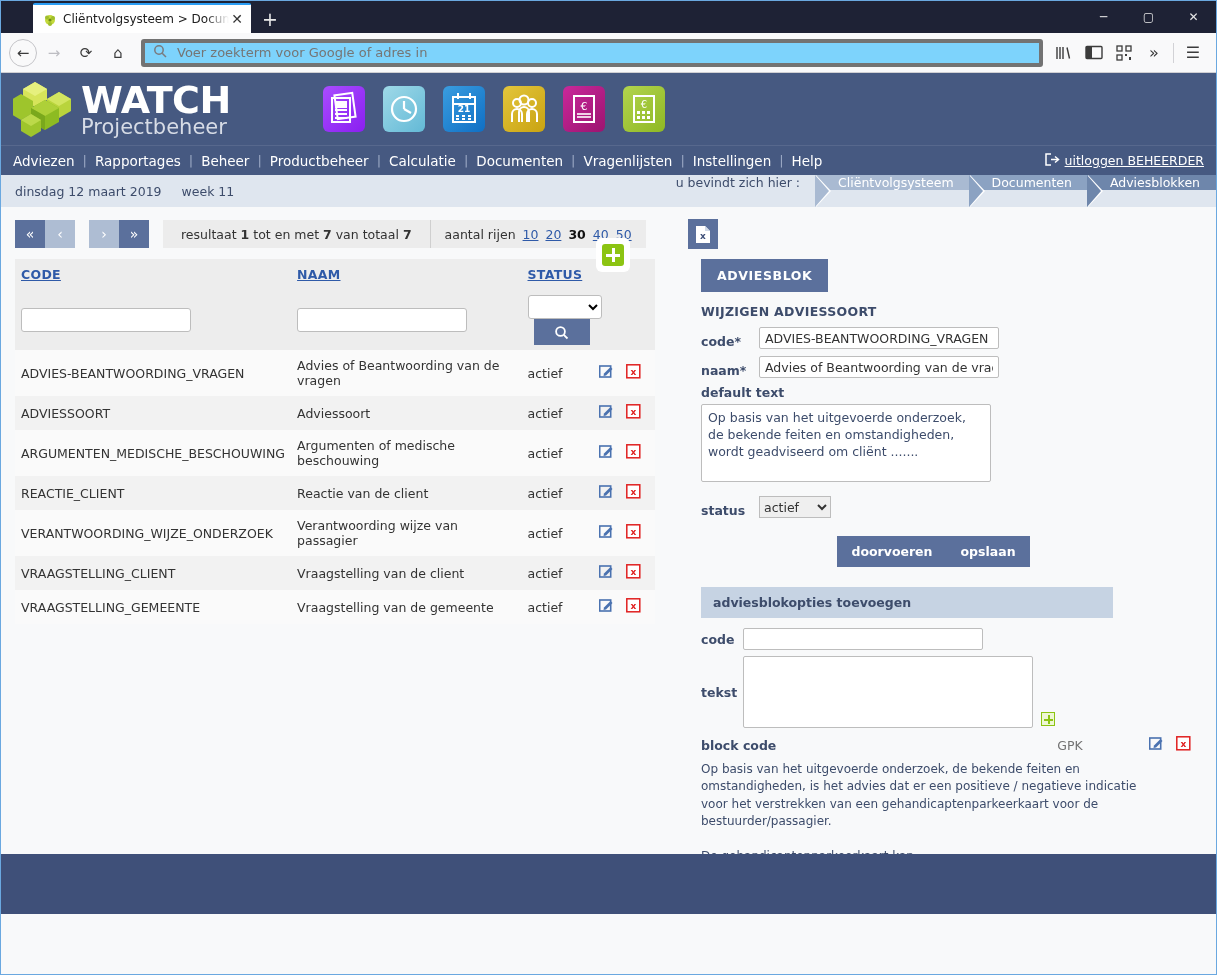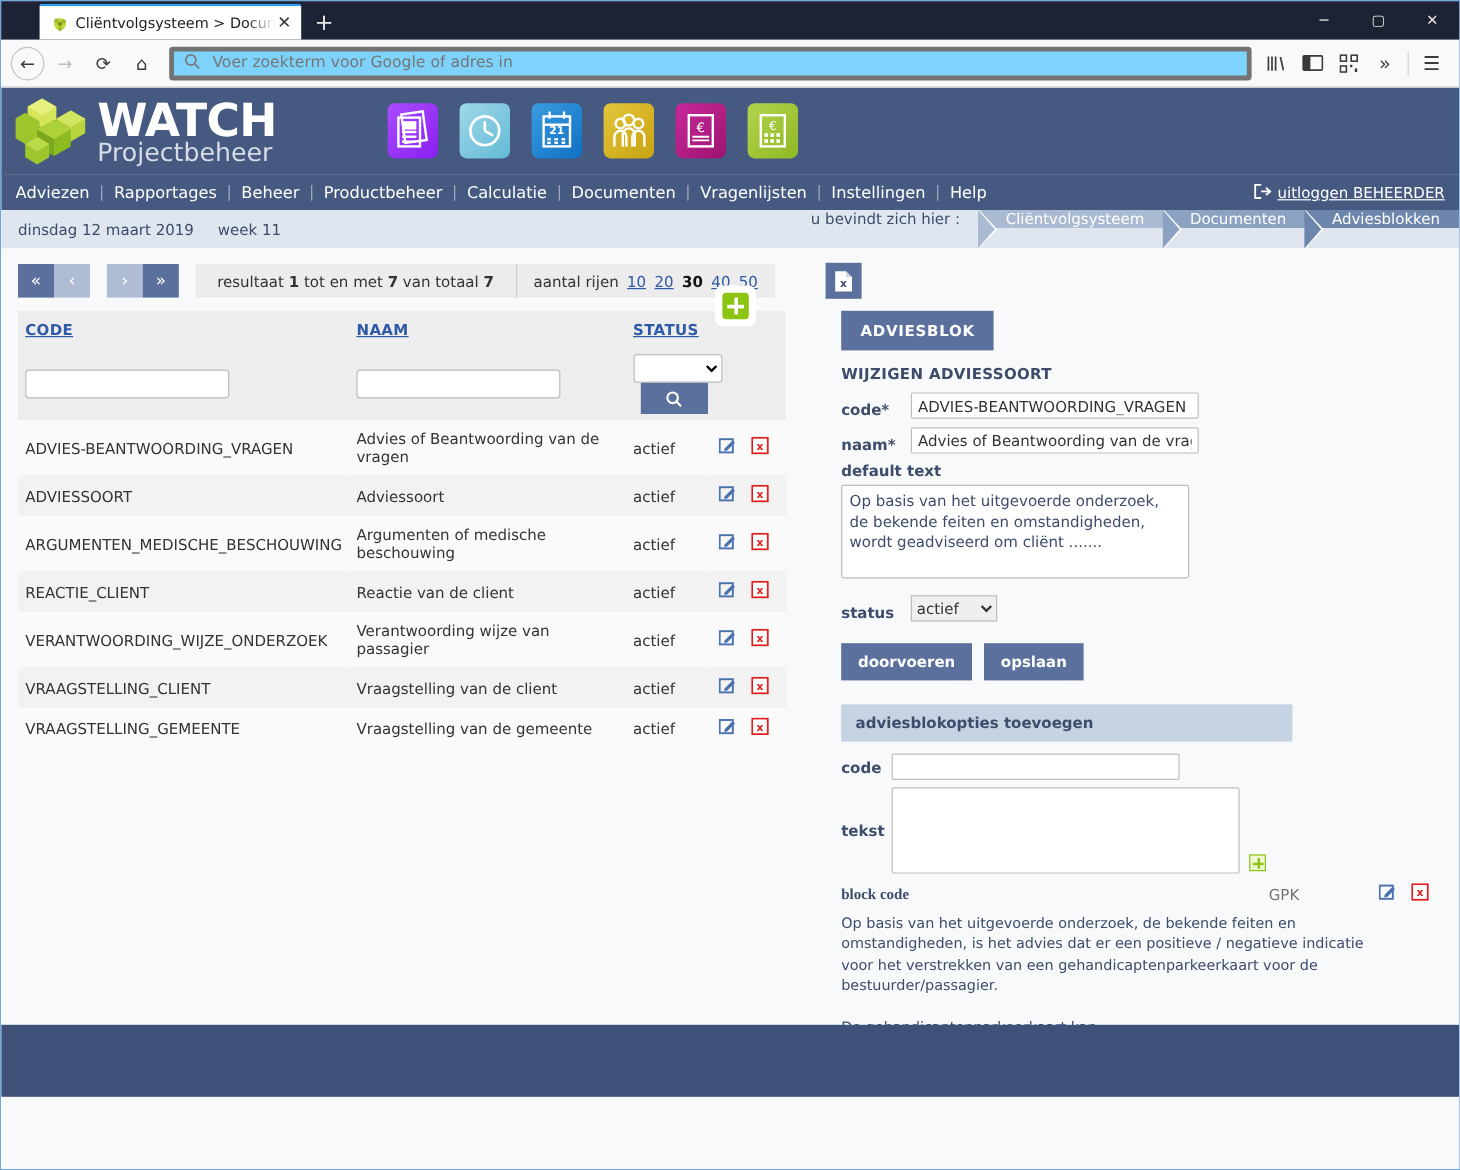--- a/index.html
+++ b/index.html
@@ -121,32 +121,32 @@
   
   .tabhdr { display:inline-block; background:#5b709c; color:#fff; font-size:12.5px; font-weight:bold; letter-spacing:0.6px; padding:9px 16px; }
   .formbox { padding-top:12px; }
   .form-title { font-size:12.5px; font-weight:bold; color:#3d4c6b; letter-spacing:0.3px; margin-bottom:8px; }
   .frow { display:flex; align-items:flex-end; margin-bottom:7px; }
   .flabel { width:58px; font-size:12.5px; font-weight:bold; color:#3d4c6b; }
   .finput { width:240px; height:22px; border:1px solid #bdbdbd; border-radius:2px; padding:0 5px; font-size:12.5px; color:#333; font-family:"DejaVu Sans",sans-serif; }
   .flabel-blk { font-size:12.5px; font-weight:bold; color:#3d4c6b; margin:6px 0 4px 0; }
   .ftext { width:290px; height:78px; border:1px solid #bdbdbd; border-radius:2px; padding:5px 6px; font-size:12.5px; color:#3d4c6b; font-family:"DejaVu Sans",sans-serif; resize:none; line-height:1.35; }
   .fsel { width:72px; height:22px; border:1px solid #bdbdbd; font-size:12.5px; color:#333; font-family:"DejaVu Sans",sans-serif; }
-  .btnrow { display:flex; justify-content:flex-start; gap:10px; margin:18px 36px 0 0; }
+  .btnrow { display:flex; justify-content:center; margin:18px 36px 0 0; }
   .btn { background:#5b709c; color:#fff; font-size:12.5px; font-weight:bold; padding:8px 14px; border:0; font-family:"DejaVu Sans",sans-serif; }
-  .subhdr { background:#c6d3e3; color:#3d4c6b; font-size:12.5px; font-weight:bold; padding:8px 12px; margin:20px 0 0 0; width:376px; }
+  .subhdr { background:#c6d3e3; color:#3d4c6b; font-size:12.5px; font-weight:bold; padding:8px 12px; margin:20px 0 0 0; width:412px; }
   .opt-row { display:flex; align-items:center; margin-top:10px; }
   .opt-lbl { width:42px; font-size:12.5px; font-weight:bold; color:#3d4c6b; }
   .opt-input { width:240px; height:22px; border:1px solid #bdbdbd; border-radius:2px; font-family:"DejaVu Sans",sans-serif; }
   .opt-text { width:290px; height:72px; border:1px solid #bdbdbd; border-radius:2px; resize:none; font-family:"DejaVu Sans",sans-serif; }
   .plus-sm { width:14px; height:14px; border:1px solid #8cc412; background:#eef7d4; position:relative; margin-left:8px; align-self:flex-end; margin-bottom:2px; }
   .plus-sm:before { content:""; position:absolute; left:5.5px; top:2px; width:2px; height:9px; background:#8cc412; }
   .plus-sm:after { content:""; position:absolute; left:2px; top:5.5px; width:9px; height:2px; background:#8cc412; }
   .blockrow { display:flex; align-items:center; margin-top:8px; width:490px; }
-  .blockrow .bc { font-size:12.5px; font-weight:bold; color:#3d4c6b; width:290px;font-family:Liberation Serif, serif; }
+  .blockrow .bc { font-size:12.5px; font-weight:bold; color:#3d4c6b; width:290px; }
   .blockrow .gpk { font-size:12.5px; color:#737373; flex:1;text-align:center; }
   .bodytext { font-size:12px; color:#3d4c6b; line-height:1.45; margin-top:6px; width:470px; white-space:pre-wrap; }
 
   .footer { height:60px; background:#3f5079; position:absolute; left:0; right:0; bottom:0; }
 
   .icon-edit { width:15px; height:15px; }
   .icon-del { width:15px; height:15px; }
 </style>
 </head>
 <body>

